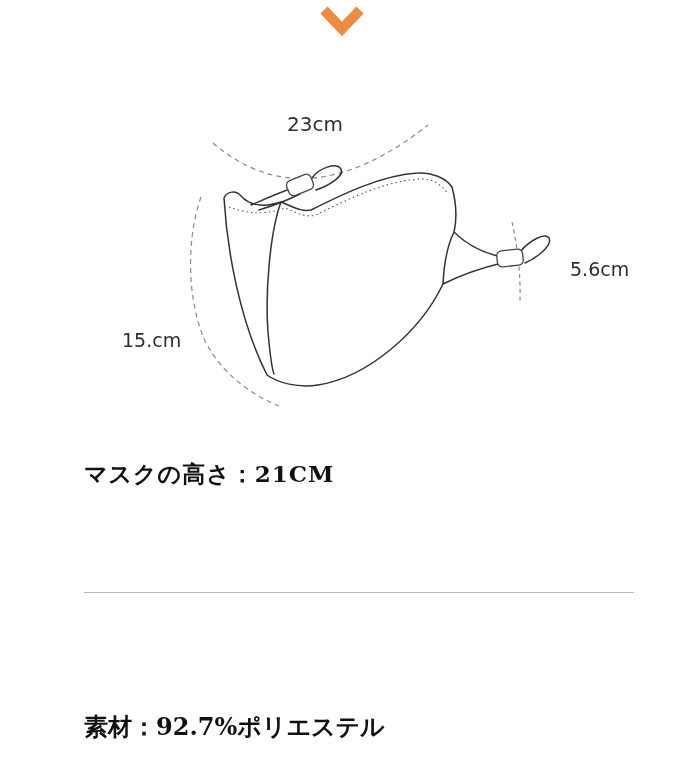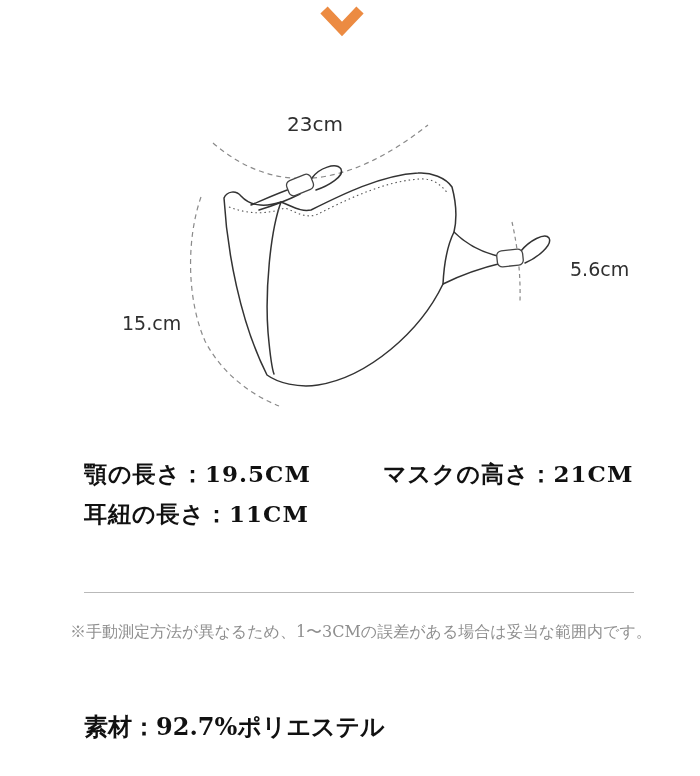--- a/index.html
+++ b/index.html
@@ -13,21 +13,21 @@
   }
   .chevron-svg{position:absolute;left:316px;top:4px;}
   .diagram-svg{position:absolute;left:0;top:0;}
   .diagram-label{
     position:absolute;
     font-family:"DejaVu Sans","Liberation Sans",sans-serif;
     color:#2f2f2f;
     white-space:nowrap;
   }
   .label-width{left:287px;top:112px;font-size:20px;}
-  .label-side{left:122px;top:312px;font-size:19px;text-align:right;}
+  .label-side{left:122px;top:329px;font-size:19px;text-align:right;}
   .label-ear{left:570px;top:258px;font-size:19px;}
   .spec-row{
     position:absolute;left:84px;
     display:flex;gap:72px;
     font-size:23px;font-weight:bold;color:#111;
     white-space:nowrap;letter-spacing:1px;
   }
   .spec-row-1{top:459px;}
   .spec-row-2{top:499px;}
   .divider{
@@ -79,28 +79,23 @@
       <rect x="287" y="177" width="26" height="16" rx="5" transform="rotate(-22 300 185)"></rect>
       <rect x="497" y="250" width="26" height="16" rx="5" transform="rotate(-6 510 258)"></rect>
     </g>
   </svg>
 
   <div class="diagram-label label-width">23cm</div>
   <div class="diagram-label label-side">15.cm</div>
   <div class="diagram-label label-ear">5.6cm</div>
 
   <div class="spec-row spec-row-1">
-    <span>顎の長さ：19.5CM</span>
     <span>マスクの高さ：21CM</span>
-  </div>
-  <div class="spec-row spec-row-2">
-    <span>耳紐の長さ：11CM</span>
   </div>
 
   <div class="divider"></div>
 
-  <div class="note">※手動測定方法が異なるため、1〜3CMの誤差がある場合は妥当な範囲内です。</div>
 
   <div class="material-row">
     <span>素材：92.7%ポリエステル</span>
   </div>
 
 </div>
 
 </body></html>

